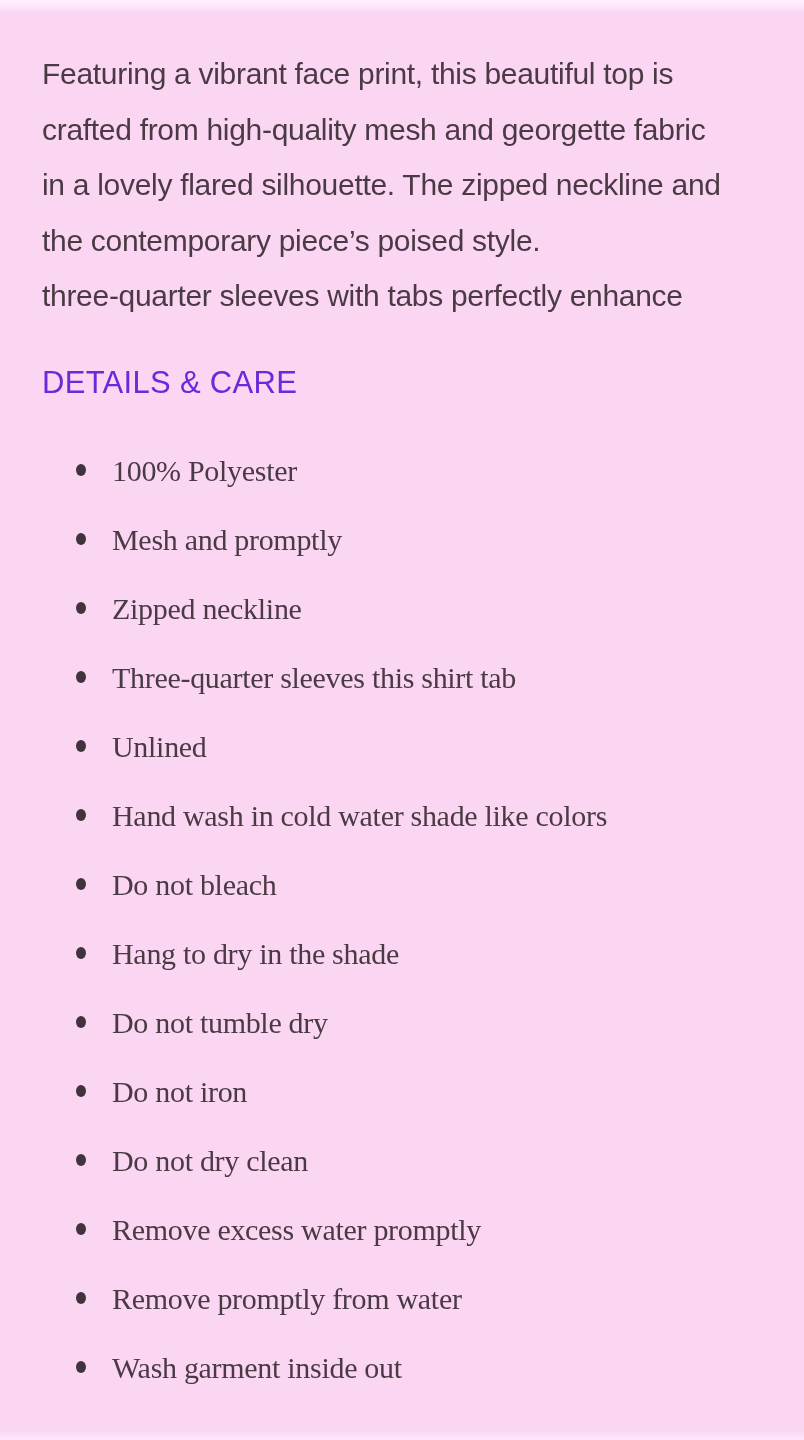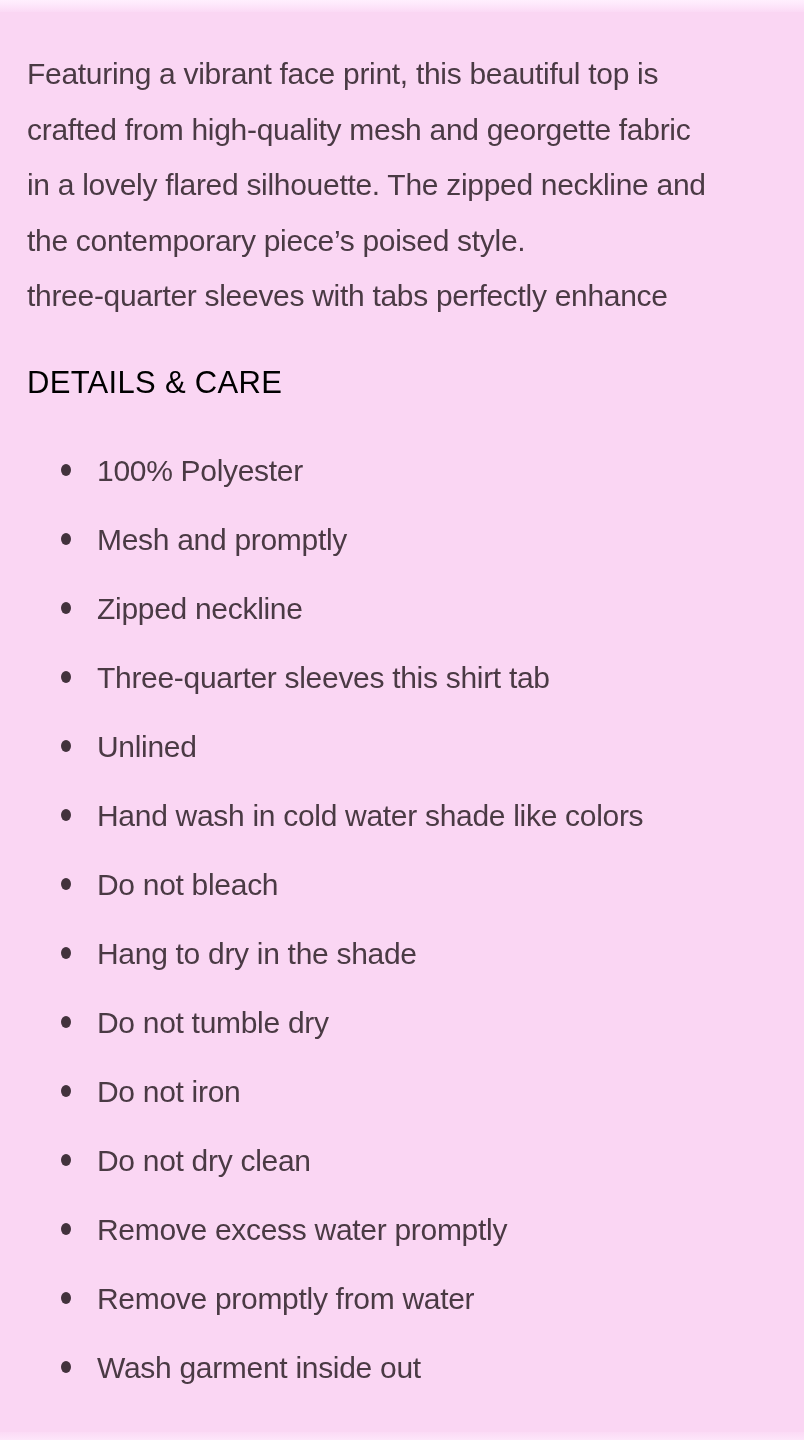--- a/index.html
+++ b/index.html
@@ -26,45 +26,46 @@
     background: linear-gradient(180deg, #ffeffe 0px, #fee9fc 4px, #fbdaf5 12px);
   }
   .edge-strip.bottom {
     bottom: 0;
     height: 8px;
     background: linear-gradient(180deg, #fbdaf5 0px, #fde6fa 8px);
   }
   .content {
     box-sizing: border-box;
     width: 720px;
-    padding: 0 31px 0 27px;
+    padding: 0 31px 0 42px;
   }
   .desc {
     margin: 0;
     padding-top: 46px;
     font-size: 30px;
     line-height: 55.5px;
     letter-spacing: -0.3px;
   }
   .desc .line {
     display: block;
     white-space: nowrap;
   }
   h2.section-heading {
     margin: 37px 0 8px 0;
     font-size: 31px;
     line-height: 44px;
     font-weight: 400;
     letter-spacing: 0.3px;
-    color: #000000;
+    color: #6d28d9;
   }
   ul.care-list {
     list-style: none;
     margin: 50px 0 0 0;
     padding: 0;
+    font-family: Liberation Serif, serif;
   }
   ul.care-list li {
     position: relative;
     padding-left: 70px;
     font-size: 30px;
     line-height: 31px;
     letter-spacing: -0.3px;
     margin-bottom: 38px;
     white-space: nowrap;
   }

